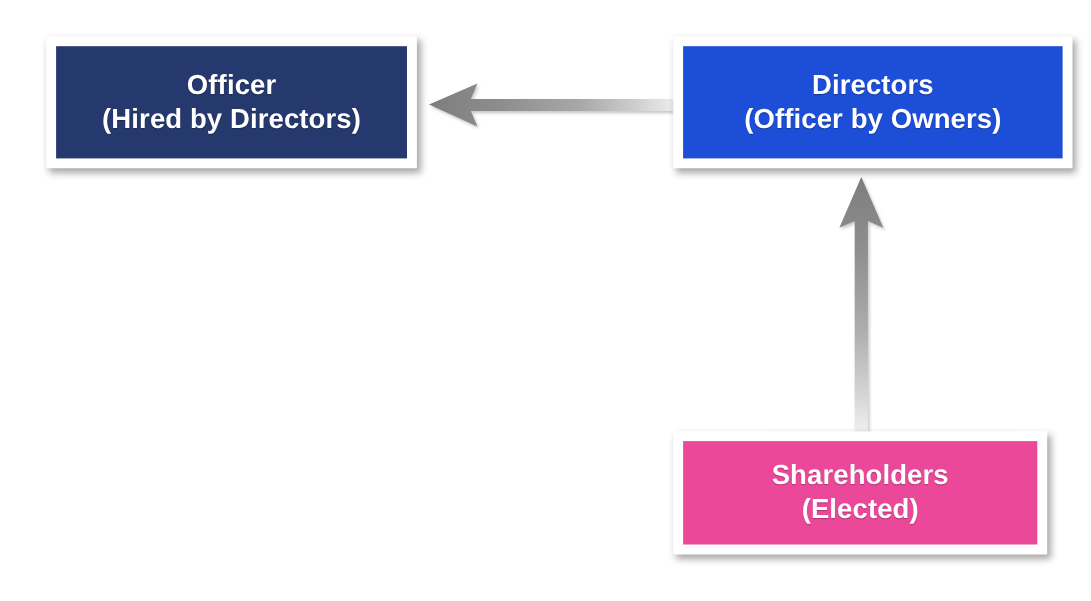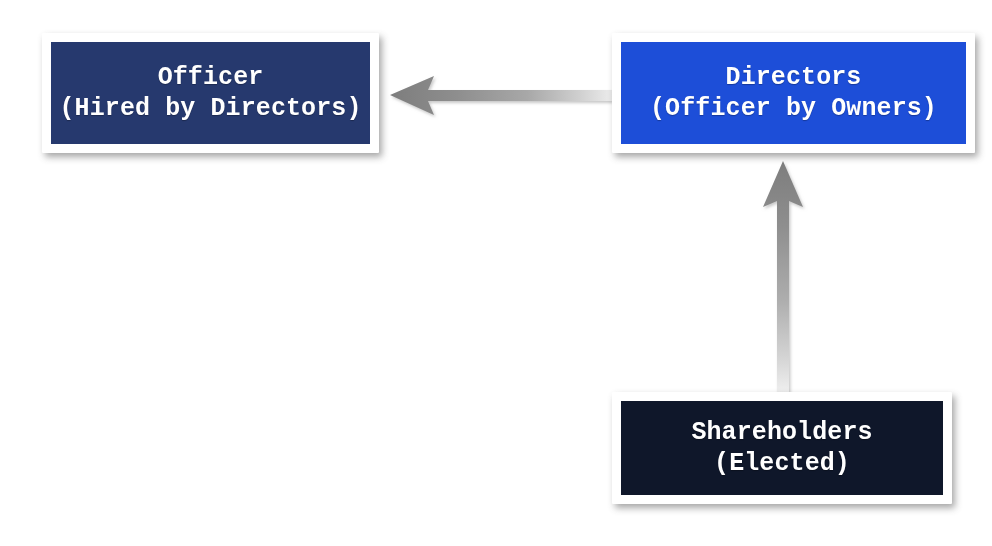--- a/index.html
+++ b/index.html
@@ -33,21 +33,20 @@
   }
   .node-fill {
     width: 100%;
     height: 100%;
     box-sizing: border-box;
     display: flex;
     flex-direction: column;
     align-items: center;
     justify-content: center;
     text-align: center;
-    font-family: Liberation Mono, monospace;
   }
   .node-label {
     color: #ffffff;
     font-weight: bold;
     font-size: 25px;
     line-height: 1.24;
     letter-spacing: 0.1px;
     white-space: nowrap;
     text-shadow: 0 1px 1px rgba(0,0,0,0.28);
   }
@@ -141,19 +140,19 @@
   </div>
 
   <div class="node-box" id="node-directors">
     <div class="node-fill" style="background:#1d4ed8">
       <div class="node-label">Directors</div>
       <div class="node-label">(Officer by Owners)</div>
     </div>
   </div>
 
   <div class="node-box" id="node-shareholders">
-    <div class="node-fill" style="background:#0f172a">
+    <div class="node-fill" style="background:#ec4899">
       <div class="node-label">Shareholders</div>
       <div class="node-label">(Elected)</div>
     </div>
   </div>
 
 </div>
 
 </body></html>

